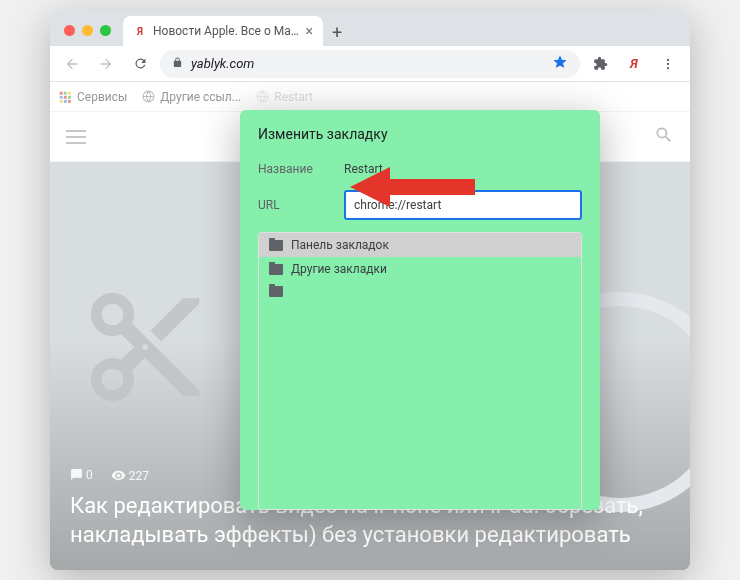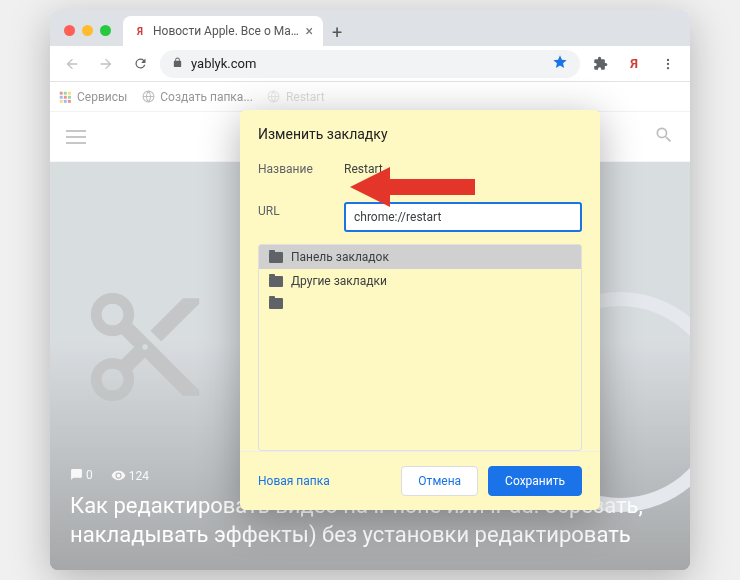--- a/index.html
+++ b/index.html
@@ -14,21 +14,21 @@
   .tabbar { height: 36px; background: #dee1e6; display: flex; align-items: flex-end; padding-left: 8px; }
   .traffic { display: flex; gap: 7px; align-items: center; margin: 0 12px 10px 6px; }
   .dot { width: 11px; height: 11px; border-radius: 50%; }
   .dot.red { background: #ff5f57; } .dot.yellow { background: #febc2e; } .dot.green { background: #28c840; }
   .tab { background: #fff; height: 30px; border-radius: 8px 8px 0 0; display: flex; align-items: center; padding: 0 10px; font-size: 12px; color: #555; min-width: 160px; max-width: 200px; gap: 6px; }
   .tab .fav { width: 14px; height: 14px; display: flex; align-items: center; justify-content: center; font-size: 10px; color: #cf3f3a; font-weight: bold; }
   .tab .title { flex: 1; overflow: hidden; white-space: nowrap; text-overflow: ellipsis; }
   .tab .x { color: #777; font-size: 14px; }
   .newtab { width: 28px; height: 28px; display: flex; align-items: center; justify-content: center; color: #555; font-size: 18px; }
 
-  .toolbar { height: 36px; background: #fff; border-bottom: 1px solid #e3e3e3; display: flex; align-items: center; padding: 0 8px; gap: 6px; }
+  .toolbar { height: 36px; background: #fff; border-bottom: 1px solid #e3e3e3; display: flex; align-items: center; padding: 0 8px; gap: 6px; font-style: italic; }
   .tool-btn { width: 28px; height: 28px; display: flex; align-items: center; justify-content: center; color: #5f6368; border-radius: 50%; }
   .tool-btn.disabled { color: #bdc1c6; }
   .omnibox { flex: 1; height: 28px; background: #f1f3f4; border-radius: 14px; display: flex; align-items: center; padding: 0 12px; gap: 8px; font-size: 13px; color: #202124; }
   .omnibox .lock { color: #5f6368; font-size: 11px; }
   .omnibox .star { margin-left: auto; color: #1a73e8; font-size: 14px; }
   .ext-icon { width: 16px; height: 16px; display:flex; align-items:center; justify-content:center; }
 
   .bookmarkbar { height: 30px; background: #fff; border-bottom: 1px solid #e8e8e8; display: flex; align-items: center; padding: 0 8px; gap: 14px; font-size: 12px; color: #3c4043; }
   .bm-item { display: flex; align-items: center; gap: 5px; }
   .bm-item .ic { width: 14px; height: 14px; display:flex; align-items:center; justify-content:center; }
@@ -48,28 +48,28 @@
   .watermark .apple { font-size:30px; vertical-align:2px; }
   .finder-face { position:absolute; right:-40px; top:180px; width:220px; height:220px; border:14px solid #cfd6dc; border-radius:50%; }
   .article-overlay { position:absolute; left:20px; right:20px; bottom:20px; color:#fff; }
   .article-meta { display:flex; gap:18px; font-size:12px; opacity:0.9; margin-bottom:8px; align-items:center; }
   .article-title { font-size:22px; line-height:1.35; font-weight:400; }
 
   .overlay { position:absolute; left:0; top:72px; right:0; bottom:0; background:rgba(255,255,255,0.45); }
 
   .dialog {
     position:absolute; left:190px; top:100px; width:360px; height:400px;
-    background:#fef9c3; border-radius:6px; box-shadow:0 8px 40px rgba(0,0,0,0.3);
+    background:#86efac; border-radius:6px; box-shadow:0 8px 40px rgba(0,0,0,0.3);
     display:flex; flex-direction:column;
   }
   .dialog-title { padding:16px 18px 10px; font-size:14px; color:#202124; }
   .field-row { display:flex; align-items:center; padding:4px 18px; gap:24px; }
   .field-label { width:62px; font-size:12px; color:#5f6368; }
   .field-value { flex:1; font-size:12px; color:#3c4043; padding:6px 0; }
-  .field-input { flex:1; font-size:12px; color:#3c4043; padding:6px 8px; border:2px solid #1a73e8; border-radius:3px; outline:none; font-family:inherit;margin-top:12px; }
+  .field-input { flex:1; font-size:12px; color:#3c4043; padding:6px 8px; border:2px solid #1a73e8; border-radius:3px; outline:none; font-family:inherit; }
   .folder-list { margin:8px 18px 0; border:1px solid #e0e0e0; border-radius:3px; flex:1; overflow:hidden; font-size:12px; }
   .folder-item { display:flex; align-items:center; gap:8px; padding:5px 10px; color:#3c4043; }
   .folder-item.selected { background:#d0d0d0; }
   .folder-ic { width:14px; height:11px; background:#5f6368; border-radius:1px; position:relative; }
   .folder-ic::before { content:''; position:absolute; top:-2px; left:0; width:6px; height:2px; background:#5f6368; border-radius:1px 1px 0 0; }
   .dialog-footer { display:flex; align-items:center; padding:14px 18px; gap:10px; border-top:1px solid #eee; }
   .link-btn { color:#1a73e8; font-size:12px; background:none; border:none; cursor:pointer; }
   .spacer { flex:1; }
   .btn { font-size:12px; padding:7px 16px; border-radius:4px; cursor:pointer; }
   .btn-secondary { background:#fff; border:1px solid #dadce0; color:#1a73e8; }
@@ -161,21 +161,21 @@
       </span>
       <span>Сервисы</span>
     </div>
     <div class="bm-item">
       <span class="ic">
         <svg width="13" height="13" viewBox="0 0 24 24">
             <circle cx="12" cy="12" r="10" fill="none" stroke="#888" stroke-width="2"></circle>
             <path d="M2 12h20M12 2a15 15 0 0 1 0 20M12 2a15 15 0 0 0 0 20" fill="none" stroke="#888" stroke-width="2"></path>
           </svg>
       </span>
-      <span>Создать папка...</span>
+      <span>Другие ссыл...</span>
     </div>
     <div class="bm-item" style="opacity:.35">
       <span class="ic">
         <svg width="13" height="13" viewBox="0 0 24 24">
             <circle cx="12" cy="12" r="10" fill="none" stroke="#888" stroke-width="2"></circle>
             <path d="M2 12h20M12 2a15 15 0 0 1 0 20M12 2a15 15 0 0 0 0 20" fill="none" stroke="#888" stroke-width="2"></path>
           </svg>
       </span>
       <span>Restart</span>
     </div>
@@ -204,21 +204,21 @@
         <span>
           <svg width="13" height="13" viewBox="0 0 24 24" style="vertical-align:-2px">
               <path fill="currentColor" d="M20 2H4a2 2 0 0 0-2 2v18l4-4h14a2 2 0 0 0 2-2V4a2 2 0 0 0-2-2z"></path>
             </svg>
           <span>0</span>
         </span>
         <span>
           <svg width="15" height="15" viewBox="0 0 24 24" style="vertical-align:-3px">
               <path fill="currentColor" d="M12 4.5C7 4.5 2.73 7.61 1 12c1.73 4.39 6 7.5 11 7.5s9.27-3.11 11-7.5c-1.73-4.39-6-7.5-11-7.5zM12 17a5 5 0 1 1 0-10 5 5 0 0 1 0 10zm0-8a3 3 0 1 0 0 6 3 3 0 0 0 0-6z"></path>
             </svg>
-          <span>124</span>
+          <span>227</span>
         </span>
       </div>
       <div class="article-title">
         <span>Как редактировать видео на iPhone или iPad: обрезать,</span><br>
         <span>накладывать эффекты) без установки редактировать</span>
       </div>
     </div>
   </div>
 
   <div class="overlay"></div>
@@ -239,25 +239,19 @@
         <span>Панель закладок</span>
       </div>
       <div class="folder-item">
         <span class="folder-ic"></span>
         <span>Другие закладки</span>
       </div>
       <div class="folder-item">
         <span class="folder-ic"></span>
       </div>
     </div>
-    <div class="dialog-footer">
-      <button class="link-btn">Новая папка</button>
-      <div class="spacer"></div>
-      <button class="btn btn-secondary">Отмена</button>
-      <button class="btn btn-primary">Сохранить</button>
-    </div>
   </div>
 
 </div>
 
 <svg class="arrow" width="130" height="50">
   <polygon points="0,25 40,5 40,17 125,17 125,33 40,33 40,45" fill="#e4352b"></polygon>
 </svg>
 
 </body></html>

